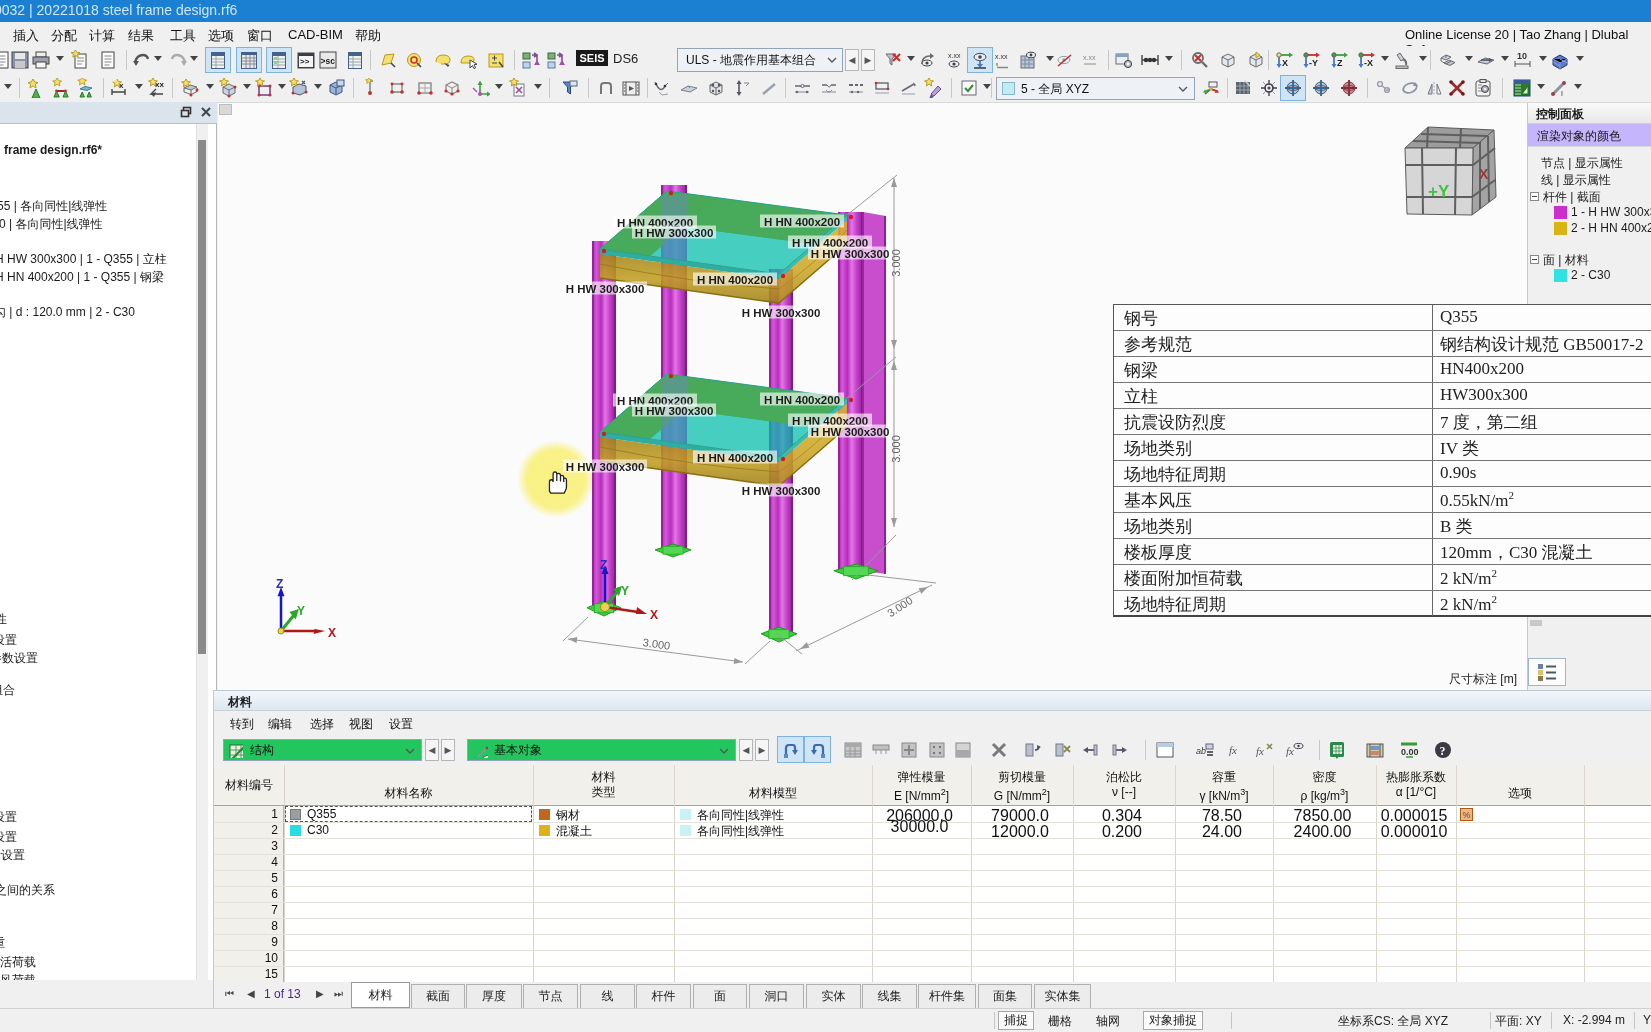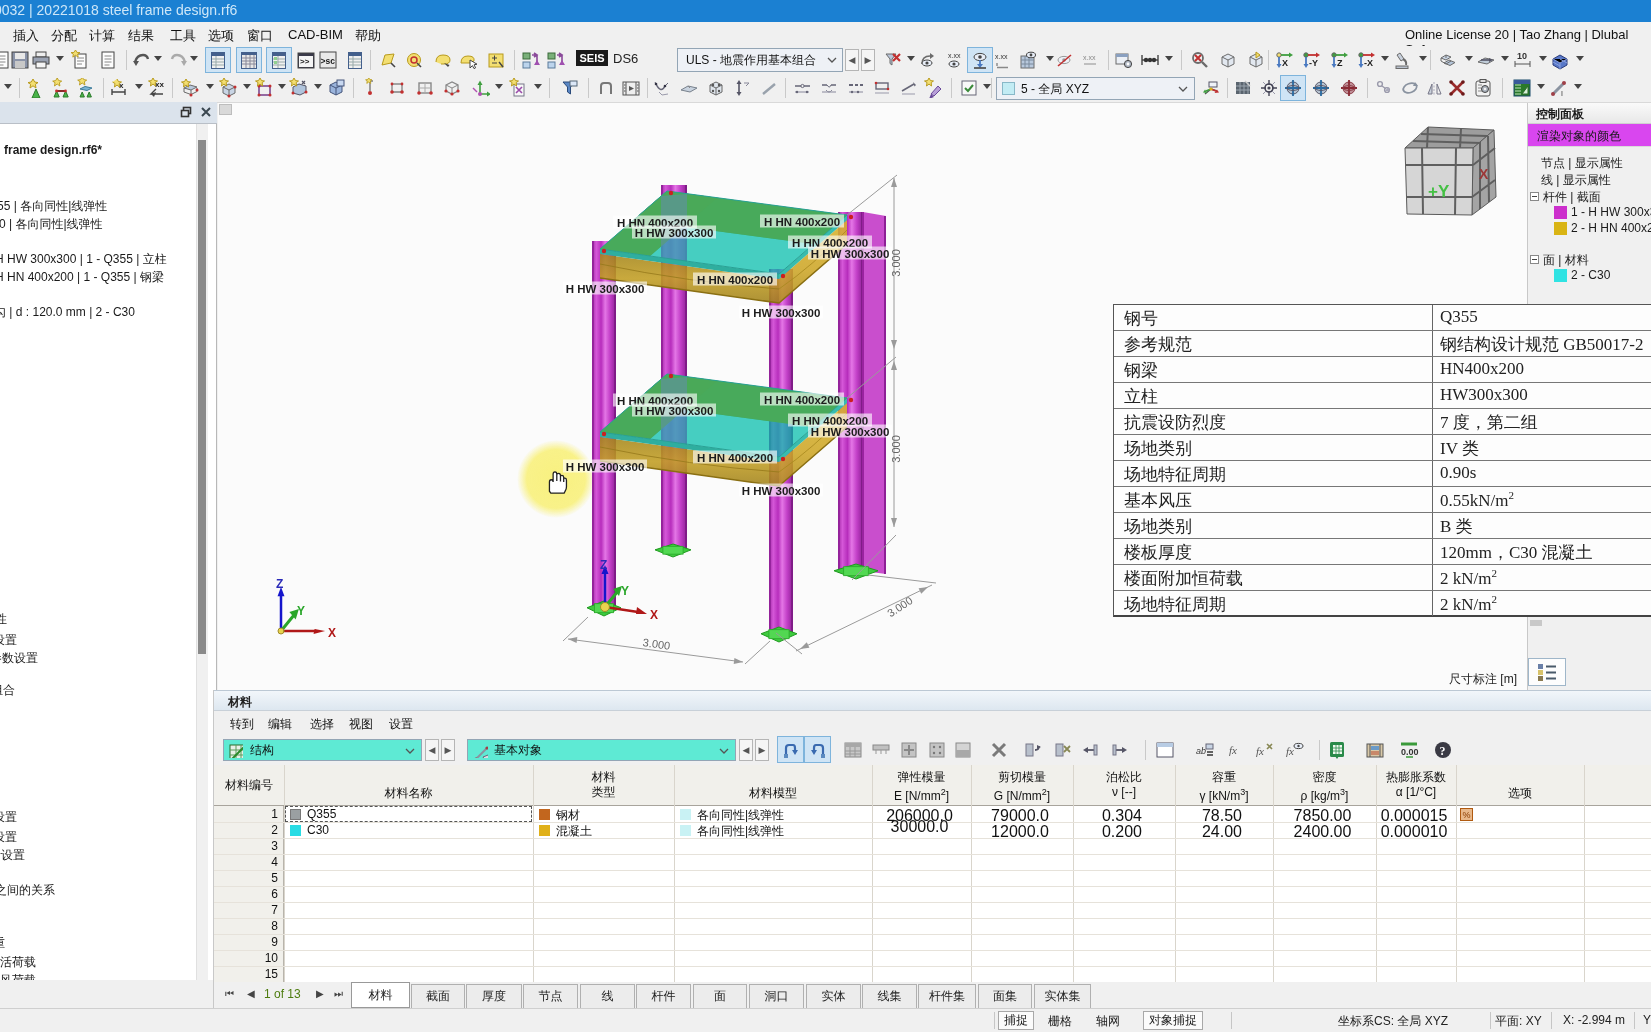--- a/index.html
+++ b/index.html
@@ -26,21 +26,21 @@
 #bp-head{position:absolute;left:0;top:0;width:1438px;height:21px;background:linear-gradient(#f2f6fa,#dde7f0);border-top:1px solid #bcc8d4;border-bottom:1px solid #c8d0d8;font-size:12px;font-weight:bold;color:#222}
 #bp-menu{position:absolute;left:0;top:21px;width:1438px;height:24px;font-size:12px;color:#111}
 #bp-tool{position:absolute;left:0;top:45px;width:1438px;height:30px}
 #mtable{position:absolute;left:0;top:75px;width:1438px;height:217px;background:#fff;font-size:12px;color:#111}
 #tabbar{position:absolute;left:0;top:292px;width:1438px;height:26px;background:#f0f0f0;font-size:12px;color:#222}
 .tab{position:absolute;top:2px;height:24px;background:#ececec;border:1px solid #b0b0b0;border-bottom:none;text-align:center;line-height:22px}
 #statusbar{left:0;top:1008px;width:1651px;height:24px;background:#f0f0f0;border-top:1px solid #cfcfcf;font-size:12px;color:#222}
 .st{position:absolute;top:4px;white-space:nowrap}
 .ssep{position:absolute;top:3px;width:1px;height:17px;background:#c6c6c6}
 .stbtn{position:absolute;top:2px;height:19px;border:1px solid #a8a8a8;background:#fbfbfb;line-height:17px;padding:0 5px}
-.combo{position:absolute;background:#5eead4;border:1px solid #93a5b5;font-size:12px;color:#111;line-height:20px}
+.combo{position:absolute;background:#22c55e;border:1px solid #93a5b5;font-size:12px;color:#111;line-height:20px}
 .cararrow{position:absolute;width:14px;height:22px;border:1px solid #b5b5b5;background:#f5f5f5;text-align:center;line-height:20px;font-size:9px;color:#555}
 .ic{position:absolute;width:22px;height:22px}
 .mh{position:absolute;text-align:center;line-height:15px;font-size:12px;color:#111}
 .vl{position:absolute;top:0;width:1px;height:217px;background:#d9d5cc}
 .hl{position:absolute;left:0;width:1438px;height:1px;background:#e6e2da}
 .rn{position:absolute;left:0;width:64px;text-align:right;font-size:12px;color:#111}
 .sw{position:absolute;width:11px;height:11px}
 .mc{position:absolute;font-size:12px;color:#111;white-space:nowrap}
 .mr{position:absolute;text-align:center;font-size:16px;color:#111}
 </style>
@@ -838,21 +838,21 @@
 <span class="lpt" style="left:-12px;top:848px">向风荷载</span>
 </div>
 <div style="position:absolute;left:196px;top:22px;width:12px;height:856px;background:#f0f0f0;border-left:1px solid #e0e0e0"></div>
 <div style="position:absolute;left:198px;top:38px;width:8px;height:514px;background:#8a8a8a"></div>
 <div style="position:absolute;left:0;top:878px;width:217px;height:28px;background:#f0f0f0"></div>
 </div>
 <div class="abs" id="rightpanel">
 <div style="position:absolute;left:0;top:0;width:123px;height:21px;background:linear-gradient(#fafafa,#e8e8e8);border-bottom:1px solid #d0d0d0">
       <b style="position:absolute;left:8px;top:3px">控制面板</b>
     </div>
-<div style="position:absolute;left:0;top:21px;width:123px;height:23px;background:#d946ef;border-bottom:1px solid #dadada">
+<div style="position:absolute;left:0;top:21px;width:123px;height:23px;background:#c4b5fd;border-bottom:1px solid #dadada">
       <span style="position:absolute;left:9px;top:4px">渲染对象的颜色</span>
     </div>
 <span style="position:absolute;left:13px;top:52px">节点 | 显示属性</span>
 <span style="position:absolute;left:13px;top:69px">线 | 显示属性</span>
 <svg style="position:absolute;left:2px;top:89px" width="9" height="9" viewBox="0 0 9 9">
       <rect x="0.5" y="0.5" width="8" height="8" fill="#fff" stroke="#888"></rect>
       <path d="M2 4.5 H7" stroke="#444" stroke-width="1"></path>
     </svg>
 <span style="position:absolute;left:15px;top:86px">杆件 | 截面</span>
 <div style="position:absolute;left:26px;top:103px;width:13px;height:13px;background:#cc2fcc"></div>
@@ -1139,21 +1139,21 @@
 <span class="mr" style="left:658px;width:95px;top:53px">30000.0</span>
       <span class="mr" style="left:757px;width:98px;top:58px">12000.0</span>
       <span class="mr" style="left:859px;width:98px;top:58px">0.200</span>
       <span class="mr" style="left:961px;width:94px;top:58px">24.00</span>
       <span class="mr" style="left:1059px;width:99px;top:58px">2400.00</span>
       <span class="mr" style="left:1162px;width:76px;top:58px">0.000010</span>
 </div>
 <div id="tabbar">
 <span style="position:absolute;left:11px;top:6px;color:#444;font-size:10px">⏮</span>
 <span style="position:absolute;left:33px;top:6px;color:#444;font-size:10px">◀</span>
-<span style="position:absolute;left:50px;top:5px;color:#4d7c0f">1 of 13</span>
+<span style="position:absolute;left:50px;top:5px;color:#4c1d95">1 of 13</span>
 <span style="position:absolute;left:102px;top:6px;color:#444;font-size:10px">▶</span>
 <span style="position:absolute;left:120px;top:6px;color:#444;font-size:10px">⏭</span>
 <div class="tab" style="left:137px;top:0;height:26px;background:#fff;border-bottom:1px solid #fff;line-height:25px;width:59px;border-color:#999">材料</div>
 <div class="tab" style="left:197px;width:54px">截面</div>
 <div class="tab" style="left:252px;width:56px">厚度</div>
 <div class="tab" style="left:309px;width:55px">节点</div>
 <div class="tab" style="left:366px;width:55px">线</div>
 <div class="tab" style="left:422px;width:55px">杆件</div>
 <div class="tab" style="left:479px;width:54px">面</div>
 <div class="tab" style="left:535px;width:55px">洞口</div>

